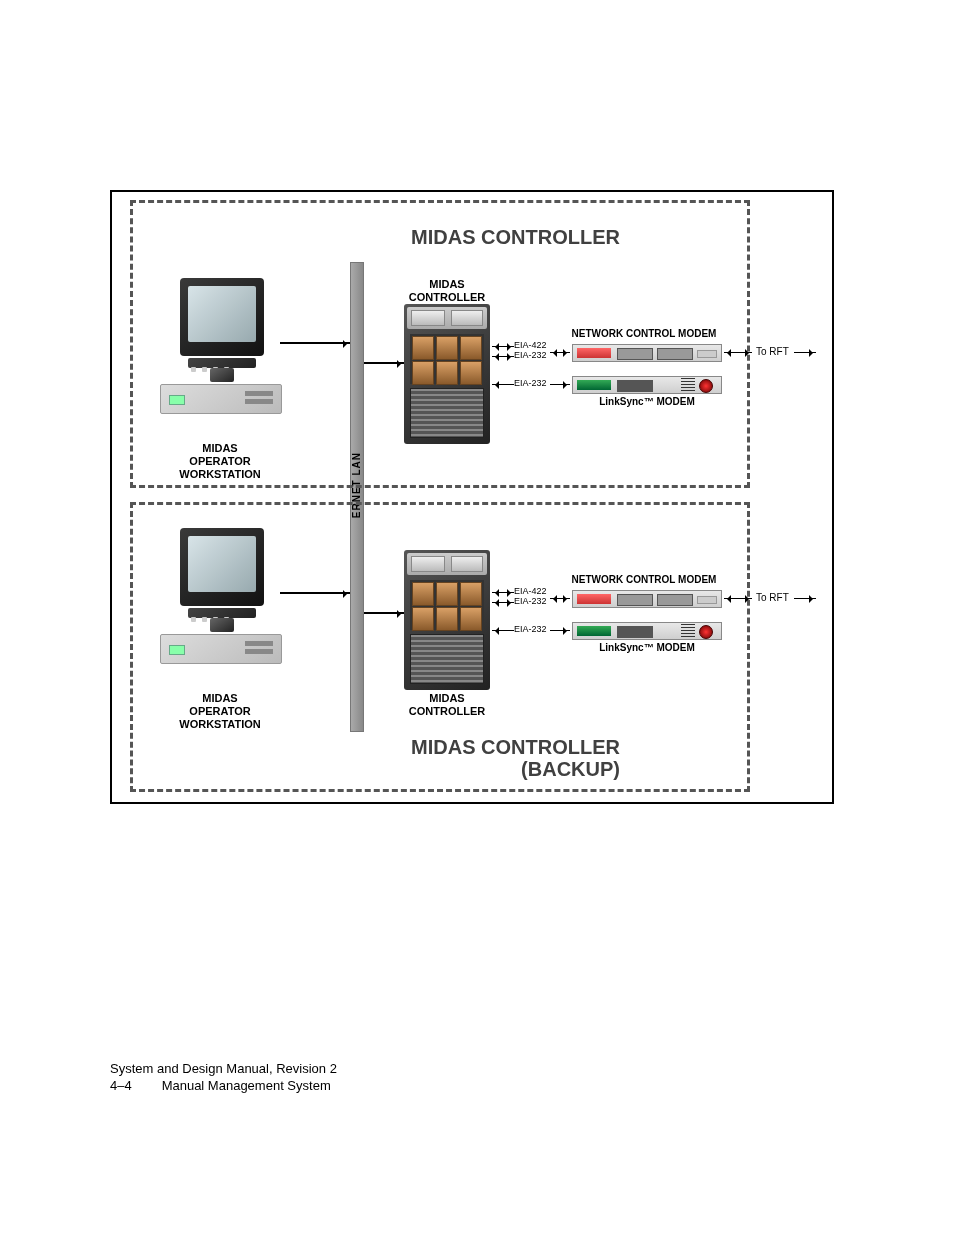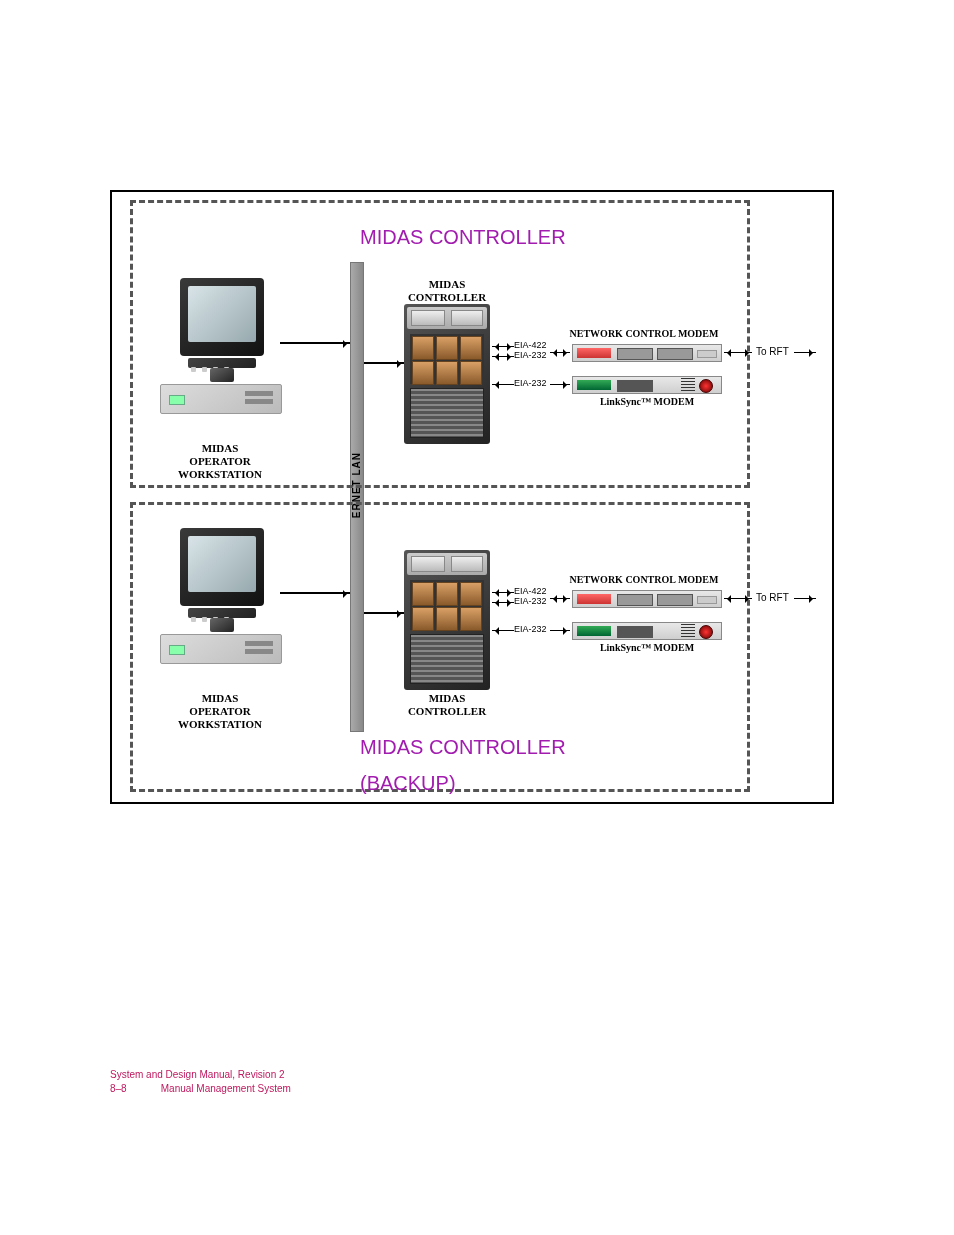--- a/index.html
+++ b/index.html
@@ -38,28 +38,28 @@
   }
   #backup-box {
     left: 18px;
     top: 310px;
     width: 620px;
     height: 290px;
   }
   .big-title {
     position: absolute;
     font-family: Arial, Helvetica, sans-serif;
-    font-weight: normal;
+    font-weight: bold;
     font-size: 20px;
-    text-align: left;
-    color: #a21caf;
+    text-align: right;
+    color: #404040;
   }
   .small-label {
     position: absolute;
-    font-family: Liberation Serif, serif;
+    font-family: Liberation Sans, sans-serif;
     font-weight: bold;
     font-size: 11px;
     text-align: center;
     color: #000;
     line-height: 1.2;
   }
   .tiny-label {
     position: absolute;
     font-family: Arial, Helvetica, sans-serif;
     font-size: 10px;
@@ -223,22 +223,22 @@
   .dbl-arrow::before{
     content:""; position:absolute; left:-1px; top:-4px;
     border:4px solid transparent; border-right-color:#000;
   }
   
   .footer {
     position:absolute;
     left: 110px;
     bottom: 140px;
     font-family: Arial, Helvetica, sans-serif;
-    font-size: 10px;
-    color: #be185d;
+    font-size: 13px;
+    color: #000000;
     line-height: 1.35;
   }
   .footer .line2-num { display:inline-block; width:48px;}
 </style>
 </head>
 <body>
 
 <div class="page">
 
   <div class="canvas">
@@ -378,25 +378,25 @@
 
     <span class="conn" style="left:402px; top:432px;">EIA-232</span>
     <div class="arrow-l" style="left:380px; top:438px; width:22px;"></div>
     <div class="arrow-r" style="left:438px; top:438px; width:20px;"></div>
 
     <div class="arrow-r dbl-arrow" style="left:612px; top:406px; width:28px;"></div>
     <span class="tiny-label" style="left:644px; top:400px;">To RFT</span>
     <div class="arrow-r" style="left:682px; top:406px; width:22px;"></div>
 
     <div class="big-title" style="left:248px; top:544px; width:260px;">MIDAS CONTROLLER</div>
-    <div class="big-title" style="left:248px; top:580px; width:260px;">(BACKUP)</div>
+    <div class="big-title" style="left:248px; top:566px; width:260px;">(BACKUP)</div>
 
   </div>
 
   <div class="footer">
     <div>System and Design Manual, Revision 2</div>
     <div>
-      <span class="line2-num">8–8</span>
+      <span class="line2-num">4–4</span>
       <span>Manual Management System</span>
     </div>
   </div>
 
 </div>
 
 </body></html>

